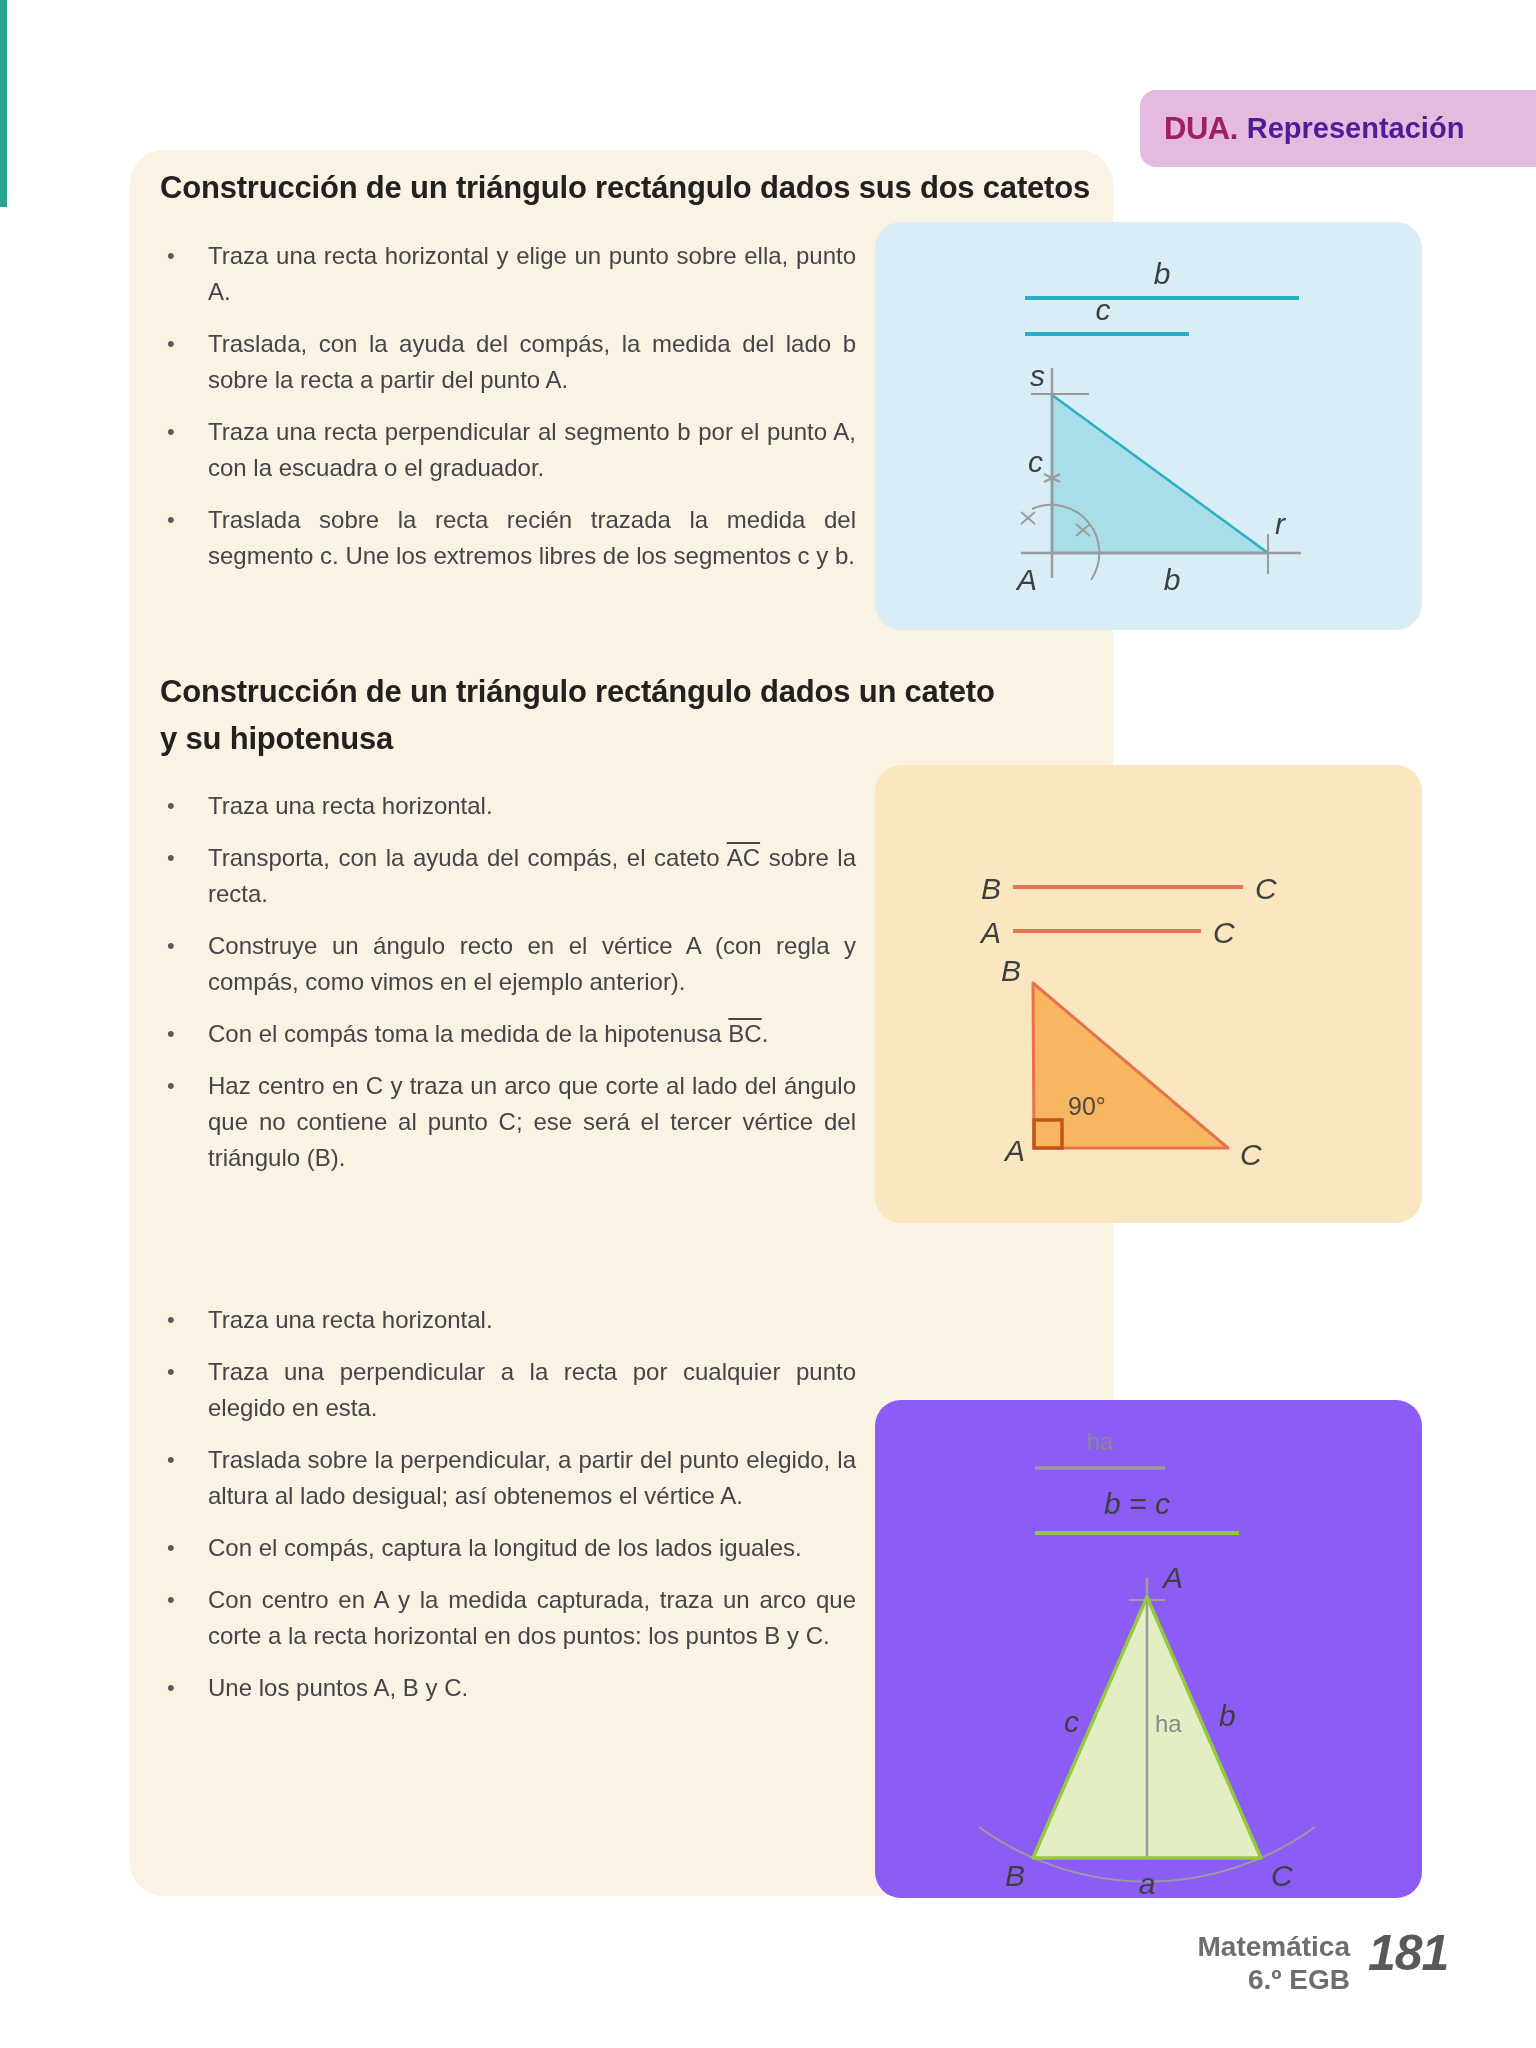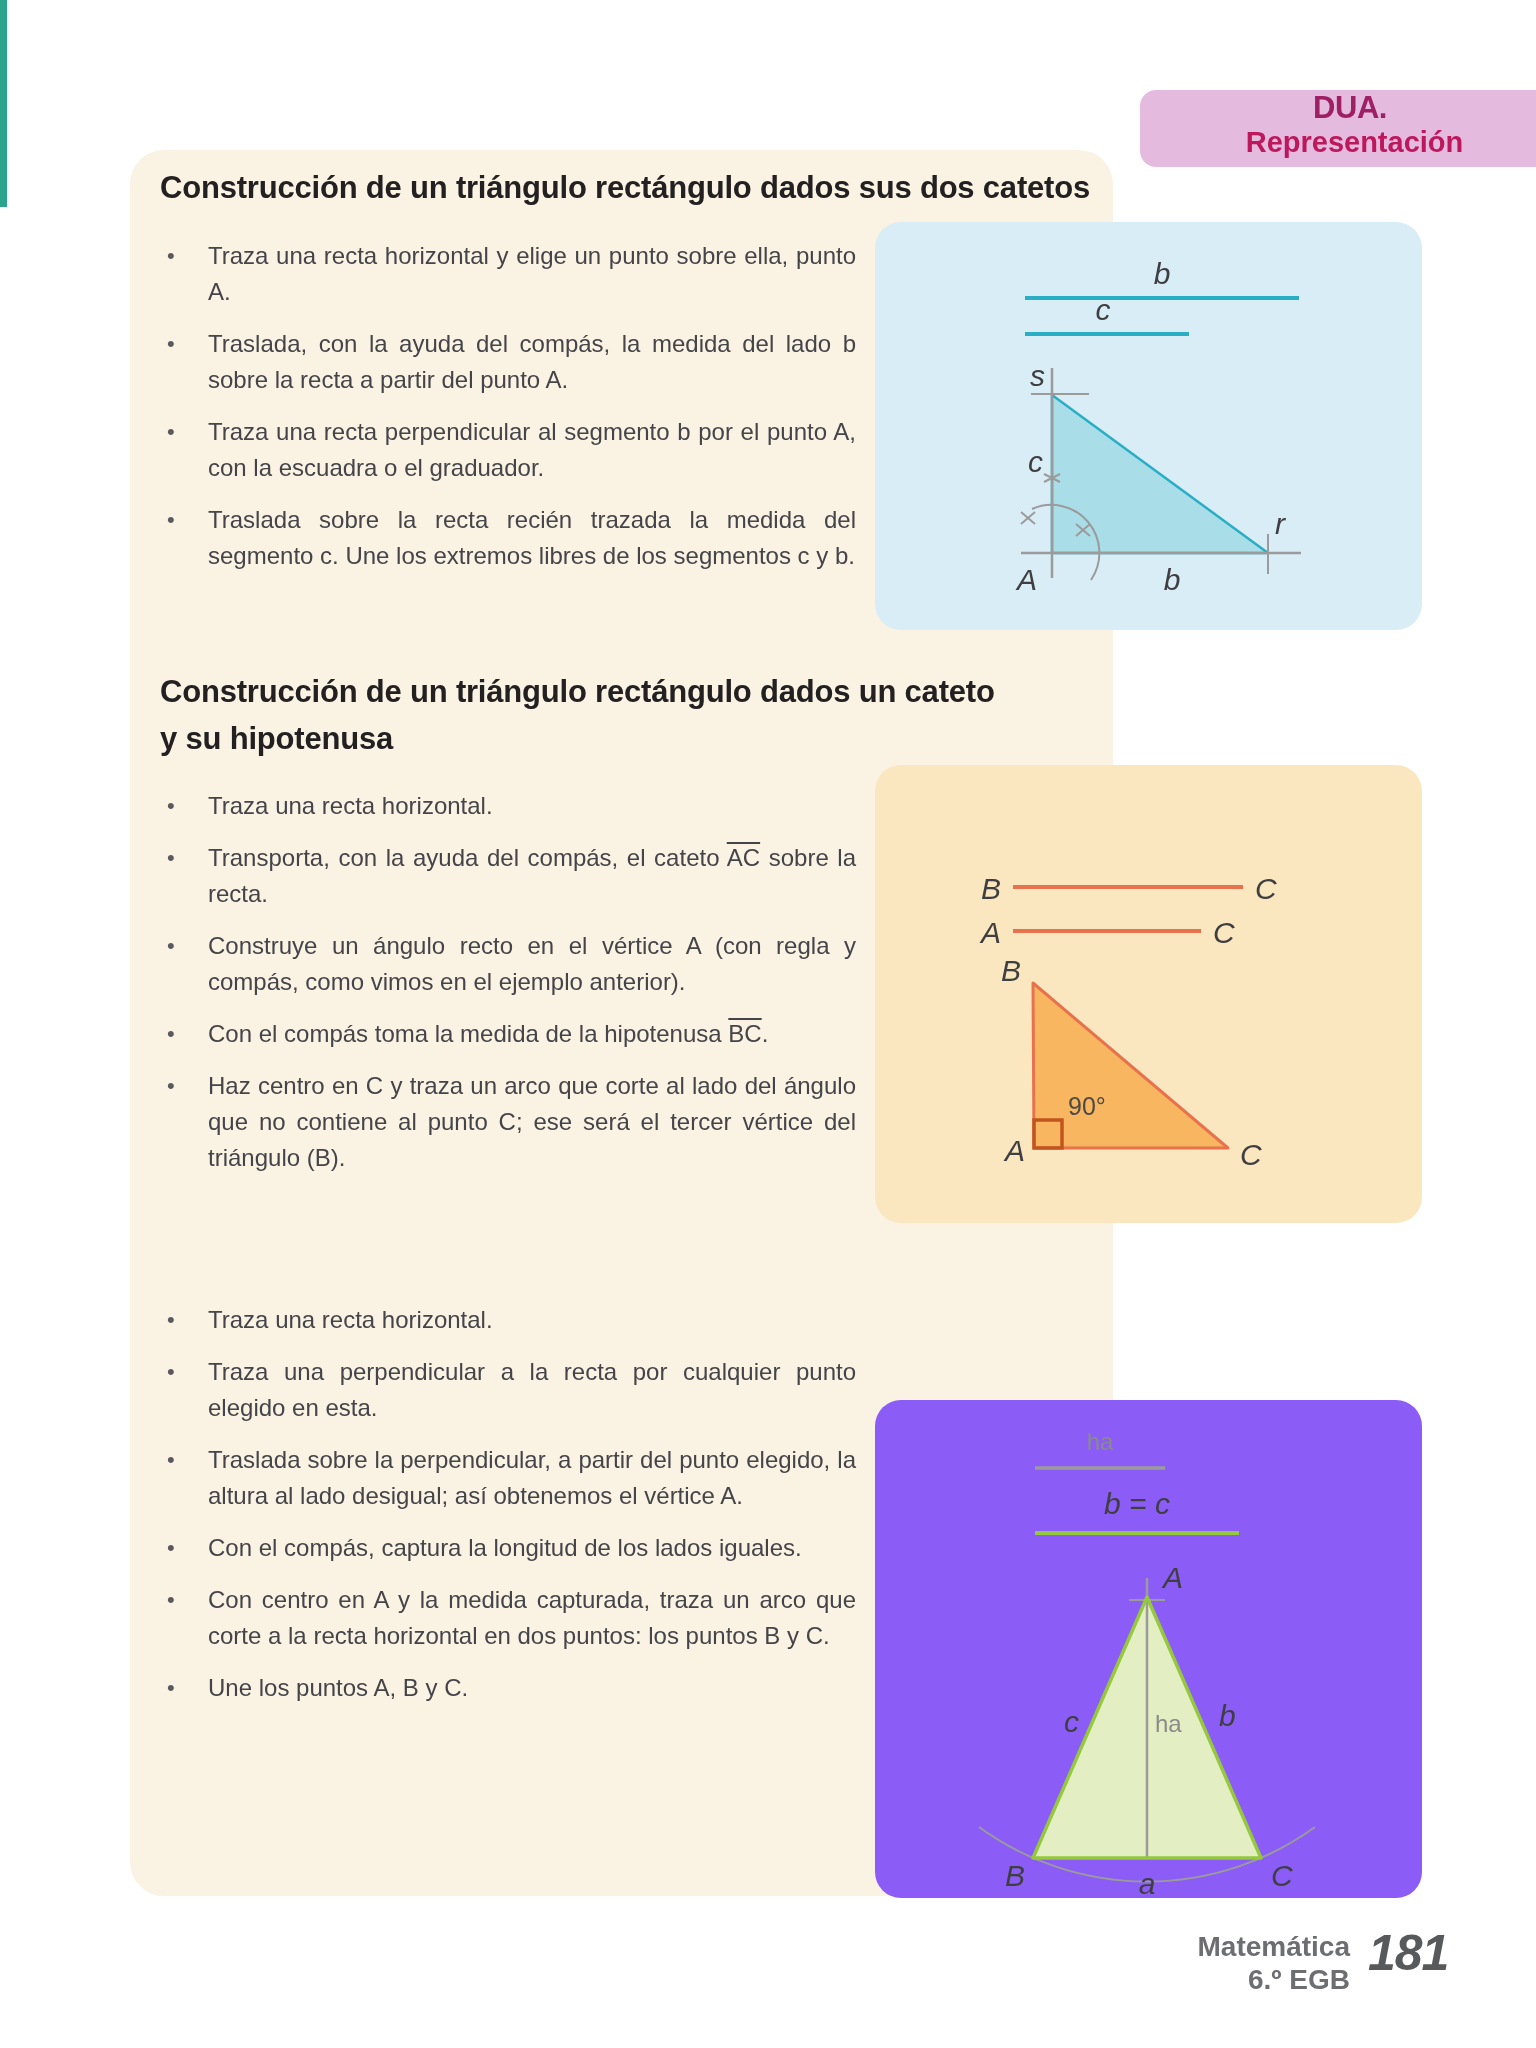--- a/index.html
+++ b/index.html
@@ -1,23 +1,23 @@
 <!DOCTYPE html>
 <html><head>
 <meta charset="utf-8">
 <style>
   html,body{margin:0;padding:0;background:#ffffff;font-family:"Liberation Sans",sans-serif;}
   .page{position:relative;width:1536px;height:2048px;background:#ffffff;overflow:hidden;}
 
   .accent-bar{position:absolute;left:0;top:0;width:7px;height:207px;background:#2BA48E;}
 
   .badge{position:absolute;right:0;top:90px;height:77px;width:396px;background:#E4BADF;
-         border-radius:16px 0 0 16px;display:flex;align-items:center;padding-left:24px;box-sizing:border-box;flex-direction:column;}
+         border-radius:16px 0 0 16px;display:flex;align-items:center;padding-left:24px;box-sizing:border-box;}
   .badge .prefix{font-weight:bold;font-size:31px;color:#9E1F63;letter-spacing:-0.5px;}
-  .badge .label{font-weight:bold;font-size:29px;color:#be185d;margin-left:9px;}
+  .badge .label{font-weight:bold;font-size:29px;color:#4c1d95;margin-left:9px;}
 
   .cream-card{position:absolute;left:130px;top:150px;width:983px;height:1746px;background:#FAF2E3;border-radius:34px;}
 
   .section{position:absolute;left:160px;width:960px;}
   .s1{top:168px;} .s2{top:668px;} .s3{top:1290px;}
   h2.h{margin:0 0 26px 0;font-size:31px;line-height:47px;color:#232021;font-weight:bold;letter-spacing:-0.2px;}
   h2.h .hl{display:block;}
   .s1 h2.h{margin-bottom:30px;line-height:40px;}
 
   .bullet{position:relative;padding-left:36px;margin-bottom:16px;width:672px;}

